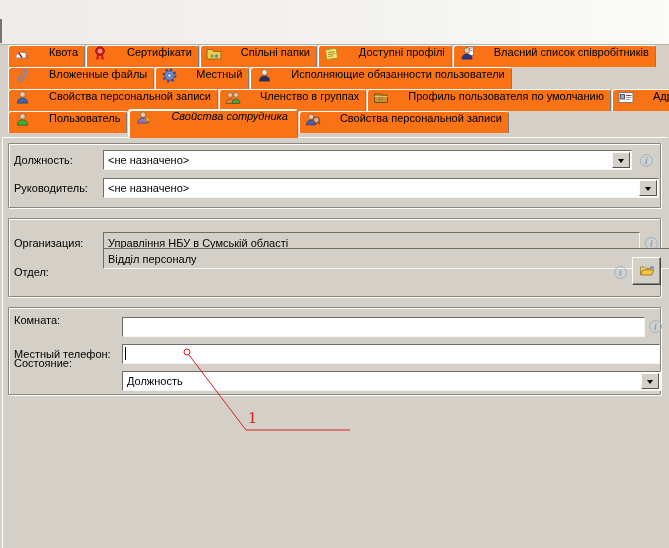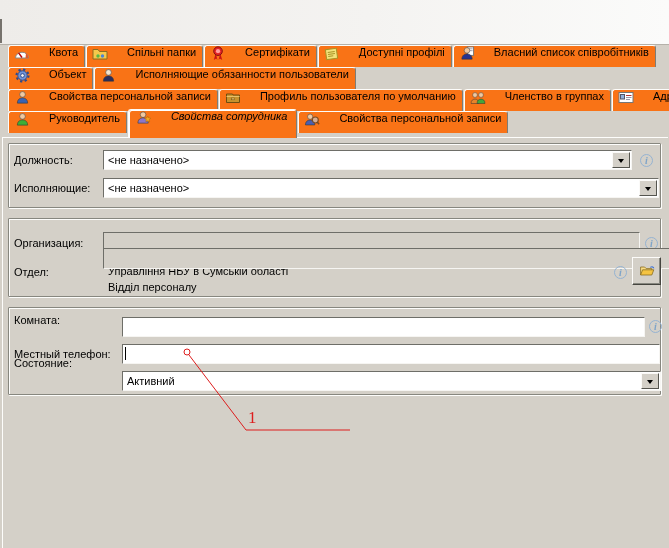--- a/index.html
+++ b/index.html
@@ -28,21 +28,21 @@
   #group2{top:218px;height:79px}
   #group3{top:307px;height:88px}
   .flabel{position:absolute;left:14px;height:20px;display:flex;align-items:center;}
   .combo,.rofield,.tinput{position:absolute;box-sizing:border-box;height:20px;
        border:1px solid;border-color:#6e6e68 #f6f5f2 #f6f5f2 #6e6e68;}
   .combo{background:#fff;padding-left:32px;}
   .rofield{background:#d4d0c8;height:21px;}
   .tinput{background:#fff;font:11px "Liberation Sans",sans-serif;padding:2px 3px;outline:none;}
   .val{position:absolute;left:4px;top:0;right:18px;height:100%;display:flex;align-items:center;
        white-space:nowrap;overflow:hidden;}
-  .rofield .val{right:3px;margin-top:28px;}
+  .rofield .val{right:3px;}
   .dd-btn{position:absolute;right:1px;top:1px;bottom:1px;width:16px;background:#d4d0c8;
        border:1px solid;border-color:#fbfaf8 #55554f #55554f #fbfaf8;
        display:flex;align-items:center;justify-content:center;}
   .dd-btn::after{content:"";width:0;height:0;border:3px solid transparent;
        border-top:4px solid #000;margin-top:4px;}
   .info{position:absolute;width:13px;height:13px;box-sizing:border-box;
        border:1px solid #95b3d2;border-radius:50%;color:#7fa5c9;
        display:flex;align-items:center;justify-content:center;
        font:italic bold 10px "Liberation Serif",serif;background:transparent;}
   .info::before{content:"i";}
@@ -66,38 +66,38 @@
         <svg width="16" height="14" viewBox="0 0 16 14">
           <path d="M1.5 11 a6.5 5.8 0 0 1 13 0 z" fill="#fff" stroke="#888"></path>
           <path d="M12 6 a6.5 5.8 0 0 1 2.5 5 h-3 z" fill="#e05a2b"></path>
           <line x1="8" y1="10.5" x2="4.6" y2="5.8" stroke="#b00" stroke-width="1.4"></line>
         </svg>
       </span>
       <span>Квота</span>
     </div>
     <div class="tab">
       <span class="ticon">
-        <svg width="16" height="14" viewBox="0 0 16 14">
-          <path d="M1 12 V2.5 h5 l1.5 2 H15 V12 z" fill="#f6c84c" stroke="#8a6d20"></path>
-          <circle cx="6" cy="9" r="1.7" fill="#57b847"></circle>
-          <circle cx="10.5" cy="9" r="1.7" fill="#4a86d8"></circle>
-        </svg>
-      </span>
-      <span>Спільні папки</span>
-    </div>
-    <div class="tab">
-      <span class="ticon">
         <svg width="14" height="15" viewBox="0 0 14 16">
           <path d="M4.5 8 l-2 7 2.5-1.8 L6.5 15z" fill="#c11"></path>
           <path d="M9.5 8 l2 7 -2.5-1.8 L7.5 15z" fill="#c11"></path>
           <circle cx="7" cy="5.5" r="4.6" fill="#e32222" stroke="#7d0f0f"></circle>
           <circle cx="7" cy="5.5" r="2.3" fill="#ff9d9d"></circle>
         </svg>
       </span>
       <span>Сертифікати</span>
+    </div>
+    <div class="tab">
+      <span class="ticon">
+        <svg width="16" height="14" viewBox="0 0 16 14">
+          <path d="M1 12 V2.5 h5 l1.5 2 H15 V12 z" fill="#f6c84c" stroke="#8a6d20"></path>
+          <circle cx="6" cy="9" r="1.7" fill="#57b847"></circle>
+          <circle cx="10.5" cy="9" r="1.7" fill="#4a86d8"></circle>
+        </svg>
+      </span>
+      <span>Спільні папки</span>
     </div>
     <div class="tab">
       <span class="ticon">
         <svg width="15" height="14" viewBox="0 0 15 14">
           <g transform="rotate(-8 7 7)">
             <rect x="2" y="2" width="11" height="10" fill="#f3e27a" stroke="#a79426"></rect>
             <line x1="4" y1="5" x2="11" y2="5" stroke="#a79426"></line>
             <line x1="4" y1="7" x2="11" y2="7" stroke="#a79426"></line>
             <line x1="4" y1="9" x2="9" y2="9" stroke="#a79426"></line>
           </g>
@@ -114,68 +114,76 @@
           <circle cx="8" cy="4.7" r="3" fill="#f0c8a0" stroke="#444" stroke-width=".6"></circle>
           <path d="M2.5 14c0-4.2 3-5.6 5.5-5.6s5.5 1.4 5.5 5.6z" fill="#27338f" stroke="#333" stroke-width=".6"></path>
         </svg>
       </span>
       <span>Власний список співробітників</span>
     </div>
   </div>
 <div class="tabrow" id="tabrow2">
     <div class="tab">
       <span class="ticon">
+        <svg width="14" height="15" viewBox="0 0 14 15">
+          <path d="M4 4 a3 3 0 0 1 6 0 v7 a2 2 0 0 1 -4 0 V5" fill="none" stroke="#7a87b8" stroke-width="1.6" transform="rotate(35 7 7)"></path>
+        </svg>
+      </span>
+      <span>Вложенные файлы</span>
+    </div>
+    <div class="tab">
+      <span class="ticon">
         <svg width="15" height="15" viewBox="0 0 16 16">
           <circle cx="8" cy="8" r="5" fill="#6f94d8" stroke="#2e4a8c" stroke-width="1"></circle>
           <circle cx="8" cy="8" r="6.4" fill="none" stroke="#2e4a8c" stroke-width="2.2" stroke-dasharray="2.4 2.6"></circle>
           <circle cx="8" cy="8" r="2" fill="#f2f2f2" stroke="#2e4a8c"></circle>
         </svg>
       </span>
-      <span>Объект</span>
+      <span>Местный</span>
     </div>
     <div class="tab">
       <span class="ticon">
         <svg width="15" height="15" viewBox="0 0 16 16">
           <circle cx="8" cy="4.7" r="3" fill="#f5e3cf" stroke="#444" stroke-width=".6"></circle>
           <path d="M2.5 14c0-4.2 3-5.6 5.5-5.6s5.5 1.4 5.5 5.6z" fill="#2a2d5c" stroke="#333" stroke-width=".6"></path>
         </svg>
       </span>
       <span>Исполняющие обязанности пользователи</span>
     </div>
   </div>
 <div class="tabrow" id="tabrow3">
     <div class="tab">
       <span class="ticon">
         <svg width="15" height="15" viewBox="0 0 16 16">
           <circle cx="8" cy="4.7" r="3" fill="#f0c8a0" stroke="#444" stroke-width=".6"></circle>
           <path d="M2.5 14c0-4.2 3-5.6 5.5-5.6s5.5 1.4 5.5 5.6z" fill="#3a63b4" stroke="#333" stroke-width=".6"></path>
         </svg>
       </span>
       <span>Свойства персональной записи</span>
-    </div>
-    <div class="tab">
-      <span class="ticon">
-        <svg width="16" height="13" viewBox="0 0 16 13">
-          <path d="M1.5 3 h6 l.5 1 h6.5 v7.5 h-13 z" fill="#c8922d" stroke="#6e4d10"></path>
-          <path d="M1.5 5.5 h13" stroke="#e8c06a"></path>
-          <rect x="6.5" y="7" width="3" height="1.8" fill="#e8c06a" stroke="#6e4d10" stroke-width=".5"></rect>
-        </svg>
-      </span>
-      <span>Профиль пользователя по умолчанию</span>
     </div>
     <div class="tab">
       <span class="ticon">
         <svg width="16" height="14" viewBox="0 0 16 14">
           <circle cx="5" cy="4" r="2.4" fill="#f0c8a0" stroke="#444" stroke-width=".5"></circle>
           <path d="M1 12.5c0-3.4 2.2-4.4 4-4.4s4 1 4 4.4z" fill="#e8832a" stroke="#333" stroke-width=".5"></path>
           <circle cx="11" cy="4" r="2.4" fill="#f0c8a0" stroke="#444" stroke-width=".5"></circle>
           <path d="M7 12.5c0-3.4 2.2-4.4 4-4.4s4 1 4 4.4z" fill="#45a63c" stroke="#333" stroke-width=".5"></path>
         </svg>
       </span>
       <span>Членство в группах</span>
+    </div>
+    <div class="tab">
+      <span class="ticon">
+        <svg width="16" height="13" viewBox="0 0 16 13">
+          <path d="M1.5 3 h6 l.5 1 h6.5 v7.5 h-13 z" fill="#c8922d" stroke="#6e4d10"></path>
+          <path d="M1.5 5.5 h13" stroke="#e8c06a"></path>
+          <rect x="6.5" y="7" width="3" height="1.8" fill="#e8c06a" stroke="#6e4d10" stroke-width=".5"></rect>
+        </svg>
+      </span>
+      <span>Профиль пользователя по умолчанию</span>
     </div>
     <div class="tab">
       <span class="ticon">
         <svg width="16" height="13" viewBox="0 0 16 13">
           <rect x="1" y="1.5" width="14" height="10" fill="#fff" stroke="#777"></rect>
           <rect x="2.5" y="3.5" width="4" height="4.5" fill="#8fb0dc" stroke="#556"></rect>
           <line x1="8" y1="4.5" x2="13.5" y2="4.5" stroke="#b33"></line>
           <line x1="8" y1="6.5" x2="13.5" y2="6.5" stroke="#99a"></line>
           <line x1="8" y1="8.5" x2="12" y2="8.5" stroke="#99a"></line>
         </svg>
@@ -184,21 +192,21 @@
     </div>
   </div>
 <div class="tabrow" id="tabrow4">
     <div class="tab">
       <span class="ticon">
         <svg width="15" height="15" viewBox="0 0 16 16">
           <circle cx="8" cy="4.7" r="3" fill="#f0c8a0" stroke="#444" stroke-width=".6"></circle>
           <path d="M2.5 14c0-4.2 3-5.6 5.5-5.6s5.5 1.4 5.5 5.6z" fill="#3fae35" stroke="#333" stroke-width=".6"></path>
         </svg>
       </span>
-      <span>Руководитель</span>
+      <span>Пользователь</span>
     </div>
     <div class="tab active">
       <span class="ticon">
         <svg width="16" height="15" viewBox="0 0 16 16">
           <circle cx="7" cy="5" r="3" fill="#f0c8a0" stroke="#444" stroke-width=".6"></circle>
           <path d="M1.5 14c0-4.2 3-5.6 5.5-5.6s5.5 1.4 5.5 5.6z" fill="#8b77c9" stroke="#333" stroke-width=".6"></path>
           <path d="M12 6.5 l1 2 2.2.3 -1.6 1.6 .4 2.2 -2-1 -2 1 .4-2.2 -1.6-1.6 2.2-.3z" fill="#f5a623" stroke="#9c6a06" stroke-width=".5"></path>
         </svg>
       </span>
       <span>Свойства сотрудника</span>
@@ -217,21 +225,21 @@
   </div>
 
 <div class="group" id="group1"></div>
 <div class="flabel" style="top:150px">Должность:</div>
 <div class="combo" style="left:103px;top:150px;width:529px">
   <span class="val">&lt;не назначено&gt;</span>
   <span class="dd-btn"></span>
 </div>
 <span class="info" style="left:640px;top:154px"></span>
 
-<div class="flabel" style="top:178px">Исполняющие:</div>
+<div class="flabel" style="top:178px">Руководитель:</div>
 <div class="combo" style="left:103px;top:178px;width:556px">
   <span class="val">&lt;не назначено&gt;</span>
   <span class="dd-btn"></span>
 </div>
 
 <div class="group" id="group2"></div>
 <div class="flabel" style="top:233px">Организация:</div>
 <div class="rofield" style="left:103px;top:232px;width:537px">
   <span class="val">Управління НБУ в Сумській області</span>
 </div>
@@ -257,21 +265,21 @@
 <div class="flabel" style="top:310px">Комната:</div>
 <input class="tinput" style="left: 122px; top: 317px; width: 523px;" value="">
 <span class="info" style="left:649px;top:320px"></span>
 
 <div class="flabel" style="top:344px">Местный телефон:</div>
 <input class="tinput" style="left: 122px; top: 344px; width: 538px;" value="">
 <div class="caret"></div>
 
 <div class="flabel" style="top:353px">Состояние:</div>
 <div class="combo" style="left:122px;top:371px;width:539px">
-  <span class="val">Активний</span>
+  <span class="val">Должность</span>
   <span class="dd-btn"></span>
 </div>
 
 <svg class="ann">
   <circle cx="187" cy="352" r="3" fill="none" stroke="#dd1d1d" stroke-width="1"></circle>
   <polyline points="189,355 246,430 350,430" fill="none" stroke="#dd1d1d" stroke-width="1"></polyline>
   <text x="248" y="423" font-family="Liberation Serif,serif" font-size="17" fill="#dd1d1d">1</text>
 </svg>
 
 </body></html>

